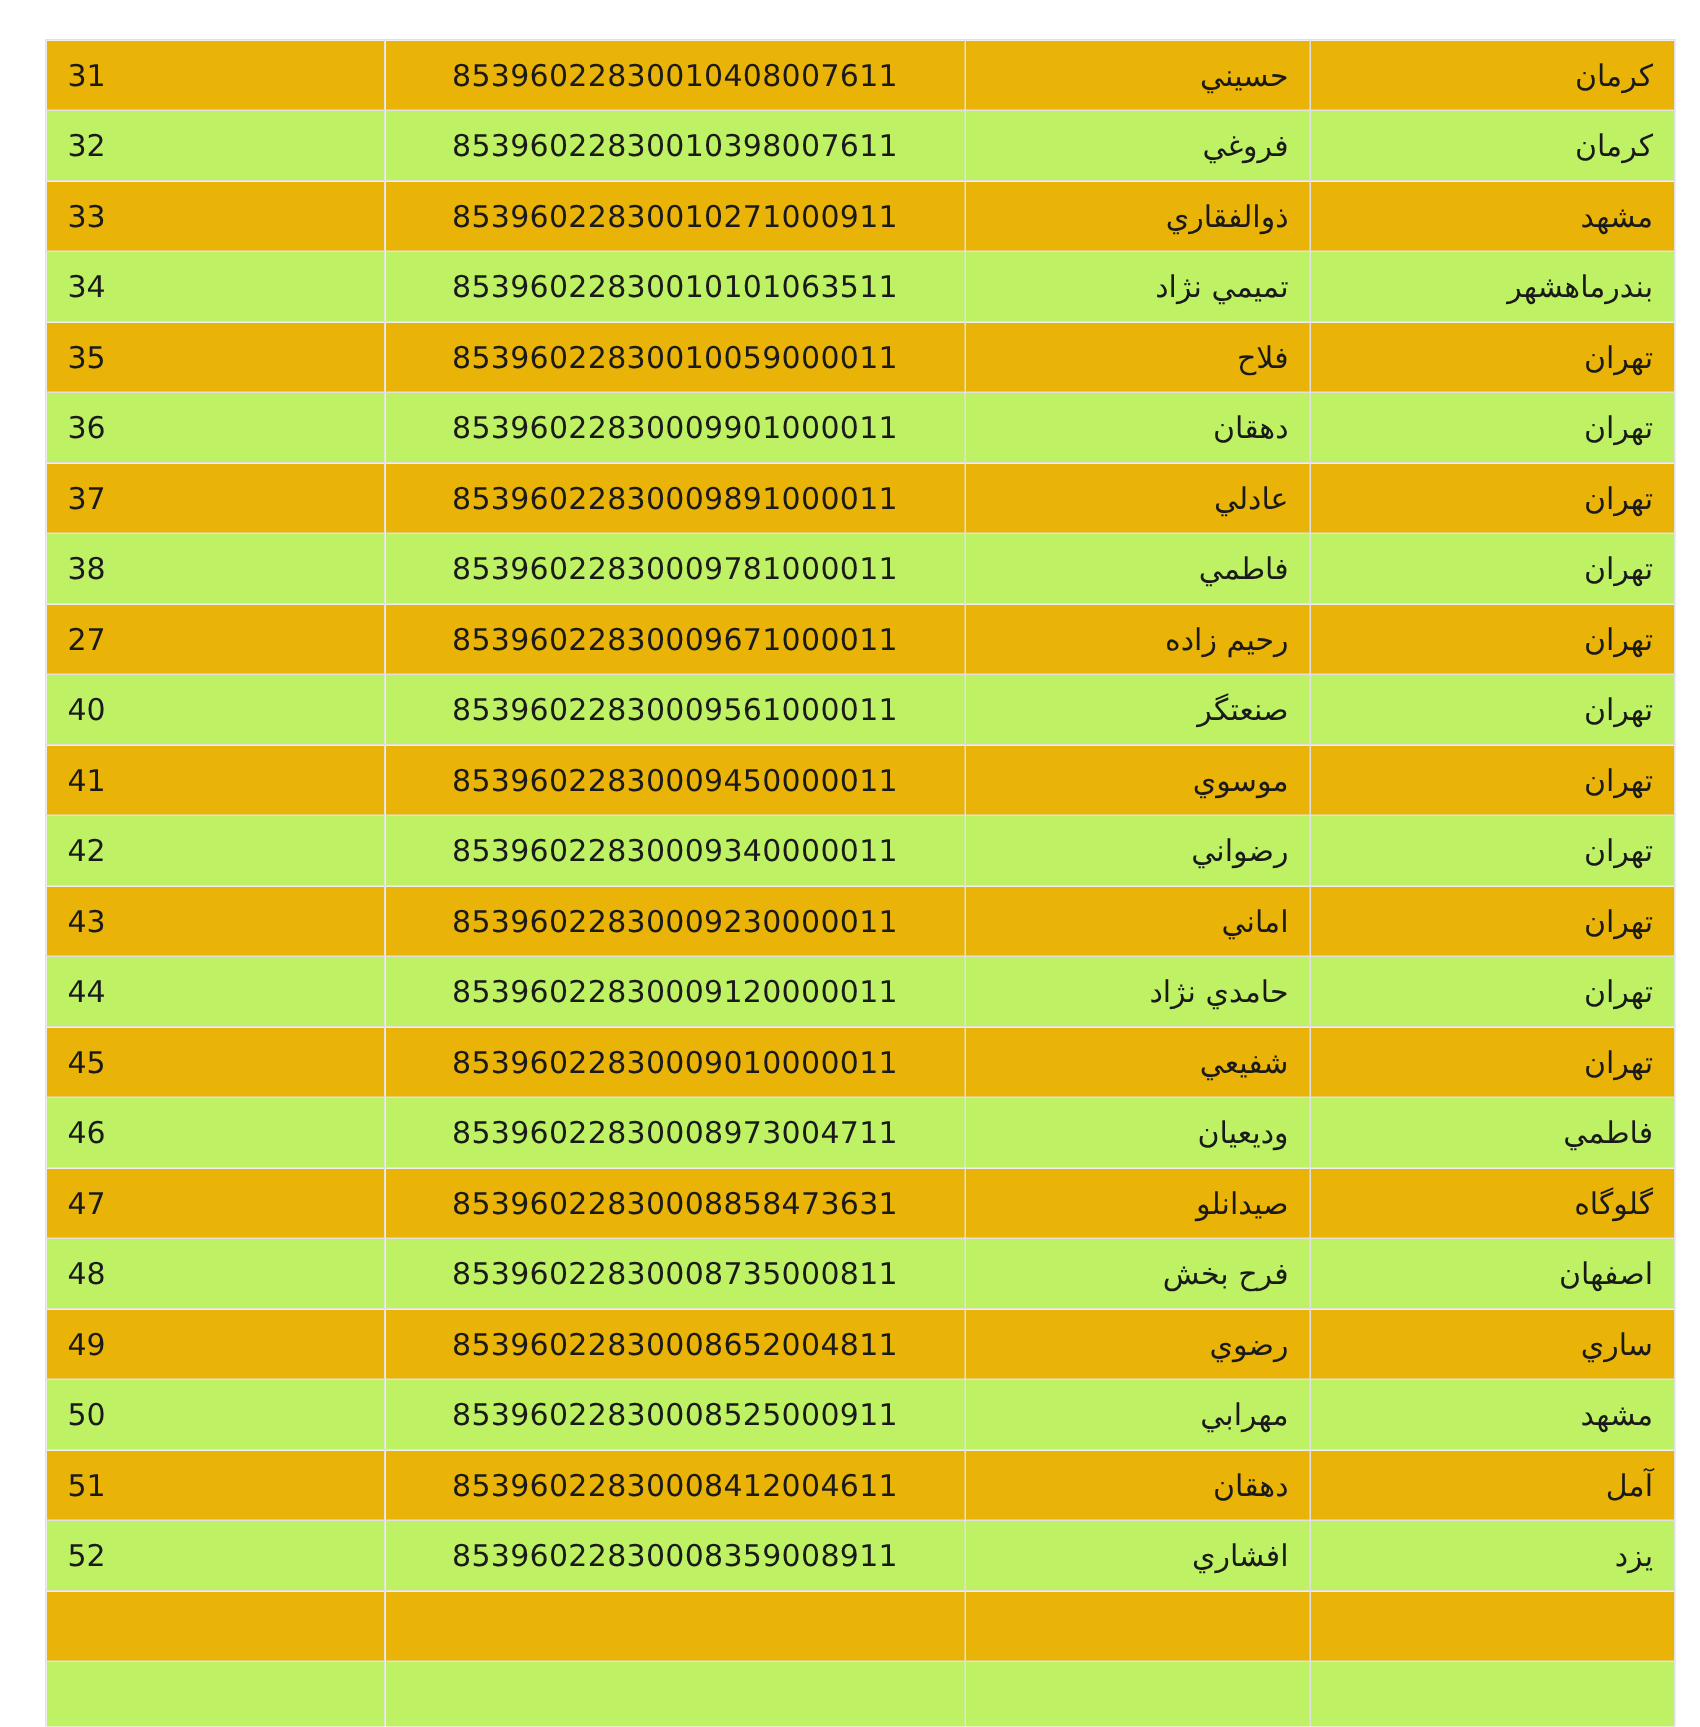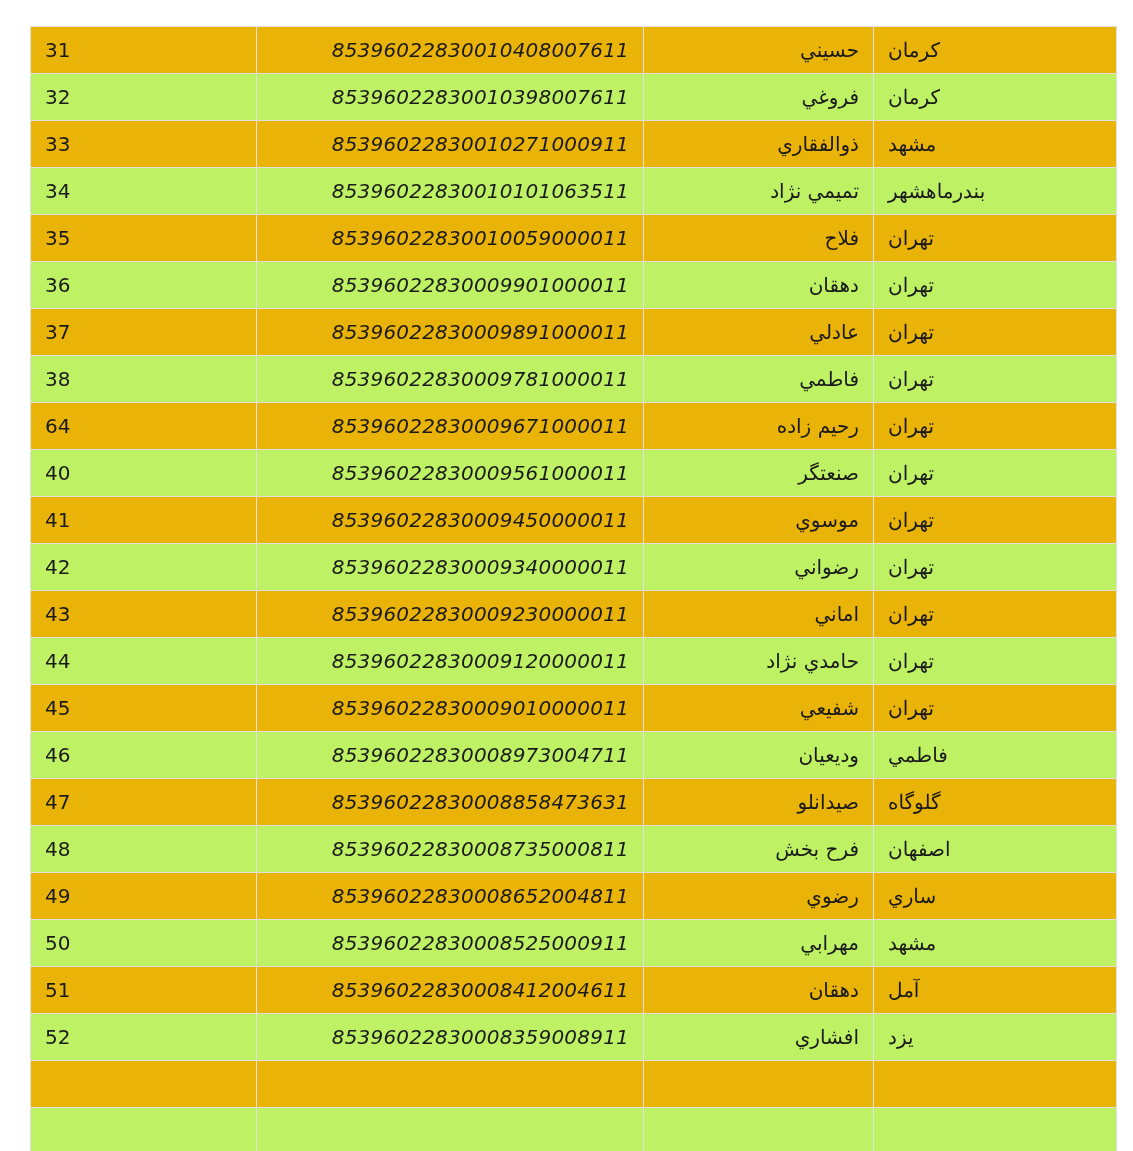--- a/index.html
+++ b/index.html
@@ -38,34 +38,32 @@
     font-size: 20px;
     color: #1a1a1a;
     vertical-align: middle;
     overflow: hidden;
     white-space: nowrap;
   }
   tr.stripe-a td { background: #eab308; }
   tr.stripe-b td { background: #bef264; }
 
   td.cell-city {
-    text-align: left;
+    text-align: right;
     direction: rtl;
-    font-family: Liberation Serif, serif;
   }
   td.cell-name {
     text-align: right;
     direction: rtl;
   }
   td.cell-code {
     direction: ltr;
-    text-align: right;
+    text-align: center;
     font-size: 20px;
     letter-spacing: 0.2px;
-    font-style: italic;
   }
   td.cell-row {
     direction: ltr;
     text-align: left;
     font-size: 20px;
   }
   td.empty-cell { }
 </style>
 </head>
 <body>
@@ -124,21 +122,21 @@
         <tr class="stripe-b">
           <td class="cell-city">تهران</td>
           <td class="cell-name">فاطمي</td>
           <td class="cell-code">85396022830009781000011</td>
           <td class="cell-row">38</td>
         </tr>
         <tr class="stripe-a">
           <td class="cell-city">تهران</td>
           <td class="cell-name">رحيم زاده</td>
           <td class="cell-code">85396022830009671000011</td>
-          <td class="cell-row">64</td>
+          <td class="cell-row">27</td>
         </tr>
         <tr class="stripe-b">
           <td class="cell-city">تهران</td>
           <td class="cell-name">صنعتگر</td>
           <td class="cell-code">85396022830009561000011</td>
           <td class="cell-row">40</td>
         </tr>
         <tr class="stripe-a">
           <td class="cell-city">تهران</td>
           <td class="cell-name">موسوي</td>

